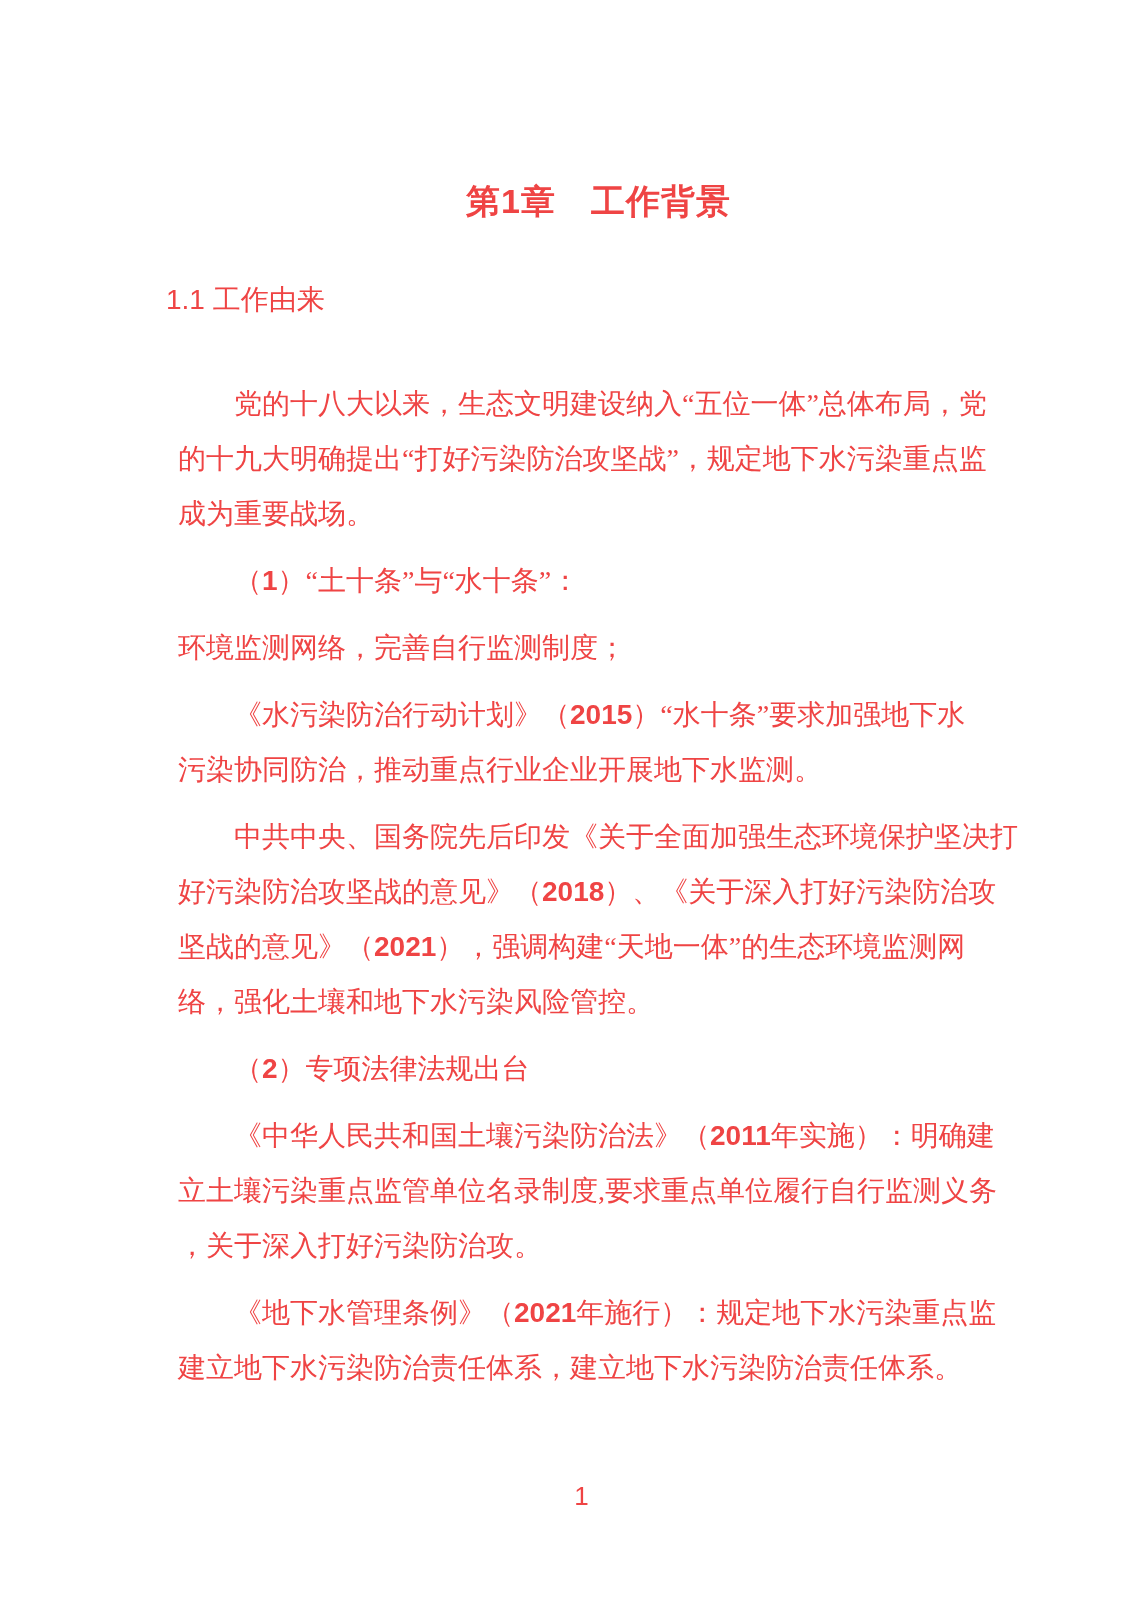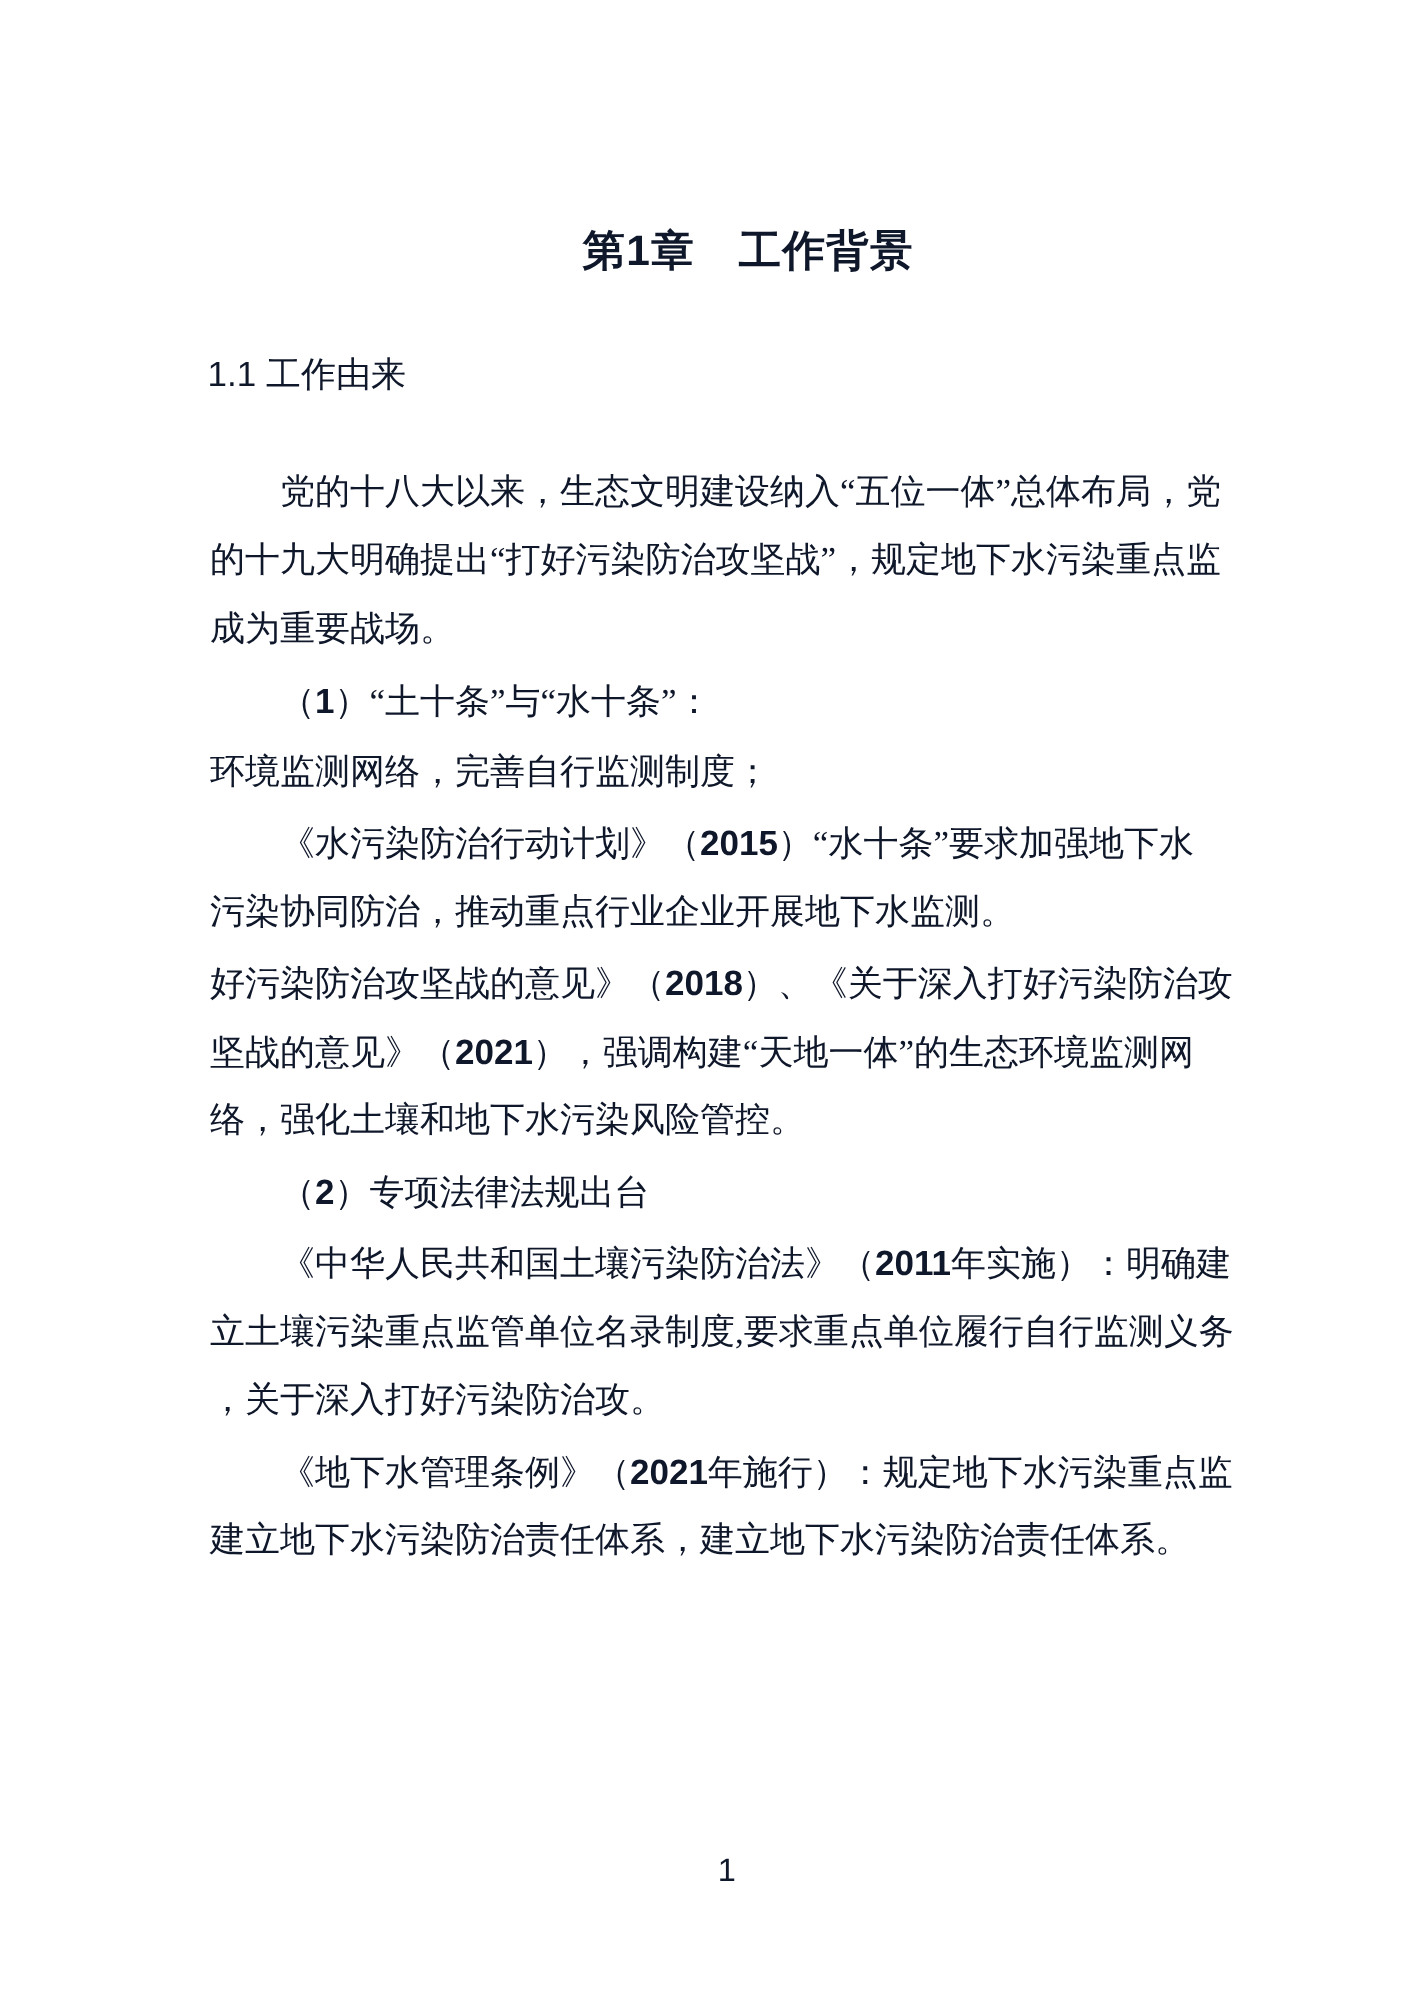--- a/index.html
+++ b/index.html
@@ -5,21 +5,21 @@
   html, body {
     margin: 0;
     padding: 0;
     background: #ffffff;
   }
   .page {
     position: relative;
     width: 1131px;
     height: 1572px;
     background: #ffffff;
-    color: #0f172a;
+    color: #ef4444;
     font-family: "Liberation Serif", serif;
     overflow: hidden;
   }
   .chapter-title {
     position: absolute;
     top: 180px;
     left: 66px;
     right: 0;
     text-align: center;
     font-family: "Liberation Sans", sans-serif;
@@ -40,21 +40,21 @@
     white-space: pre;
   }
   .body-text {
     position: absolute;
     top: 364px;
     left: 166px;
     width: 804px;
     font-size: 28px;
   }
   .para {
-    margin: 2px;
+    margin: 12px;
     padding: 0;
   }
   .line {
     height: 55px;
     line-height: 55px;
     white-space: nowrap;
   }
   .line.first {
     text-indent: 2em;
   }
@@ -91,20 +91,21 @@
         <div class="line first">（<span class="num">1</span>）“土十条”与“水十条”：</div>
       </div>
       <div class="para">
         <div class="line">环境监测网络，完善自行监测制度；</div>
       </div>
       <div class="para">
         <div class="line first">《水污染防治行动计划》（<span class="num">2015</span>）“水十条”要求加强地下水</div>
         <div class="line">污染协同防治，推动重点行业企业开展地下水监测。</div>
       </div>
       <div class="para">
+        <div class="line first">中共中央、国务院先后印发《关于全面加强生态环境保护坚决打</div>
         <div class="line">好污染防治攻坚战的意见》（<span class="num">2018</span>）、《关于深入打好污染防治攻</div>
         <div class="line">坚战的意见》（<span class="num">2021</span>），强调构建“天地一体”的生态环境监测网</div>
         <div class="line">络，强化土壤和地下水污染风险管控。</div>
       </div>
       <div class="para">
         <div class="line first">（<span class="num">2</span>）专项法律法规出台</div>
       </div>
       <div class="para">
         <div class="line first">《中华人民共和国土壤污染防治法》（<span class="num">2011</span>年实施）：明确建</div>
         <div class="line">立土壤污染重点监管单位名录制度,要求重点单位履行自行监测义务</div>

